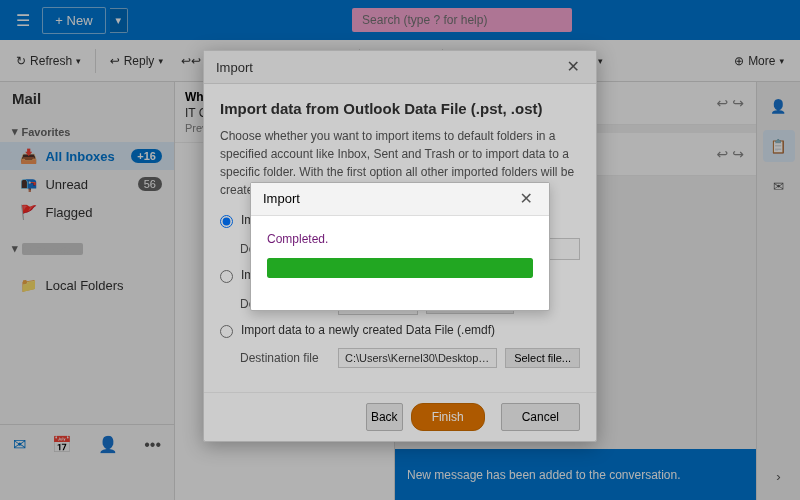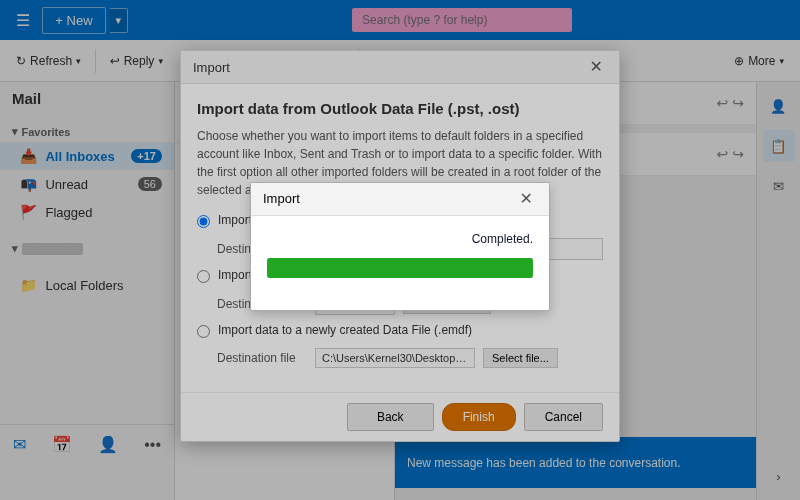--- a/index.html
+++ b/index.html
@@ -169,21 +169,21 @@
       align-items: center;
       justify-content: center;
       border-radius: 4px;
       color: #555;
     }
     .right-panel-btn.active { background: #deecf9; color: #0078d4; }
 
     
     .bottom-bar {
       position: absolute;
-      bottom: 12px;
+      bottom: 0;
       left: 0;
       right: 0;
       height: 51px;
       background: #0078d4;
       display: flex;
       align-items: center;
       padding: 0 12px;
       color: white;
       font-size: 12px;
     }
@@ -222,21 +222,21 @@
       justify-content: center;
       z-index: 100;
       padding-top: 50px;
     }
 
     
     .import-dialog {
       background: white;
       border: 1px solid #aaa;
       box-shadow: 0 4px 20px rgba(0,0,0,0.3);
-      width: 440px;
+      width: 394px;
       border-radius: 2px;
       position: relative;
     }
     .dialog-title-bar {
       background: #f3f3f3;
       border-bottom: 1px solid #ddd;
       padding: 8px 12px;
       display: flex;
       justify-content: space-between;
       align-items: center;
@@ -274,41 +274,42 @@
     .dialog-footer {
       padding: 10px 16px;
       display: flex;
       justify-content: flex-end;
       gap: 8px;
       border-top: 1px solid #eee;
     }
     .btn-default {
       background: #e9e9e9;
       border: 1px solid #bbb;
-      padding: 6px 29px;
+      padding: 6px 4px;
       font-size: 12px;
       cursor: pointer;
       border-radius: 2px;
     }
     .btn-primary {
       background: #d97000;
       border: 1px solid #c06600;
       color: white;
       padding: 6px 20px;
       font-size: 12px;
       cursor: pointer;
       border-radius: 12px;
     }
     .btn-cancel {
       background: #e9e9e9;
       border: 1px solid #bbb;
       padding: 6px 20px;
       font-size: 12px;
       cursor: pointer;
       border-radius: 2px;
+      margin-left: 8px;
     }
 
     
     .inner-dialog-overlay {
       position: absolute;
       top: 0; left: 0; right: 0; bottom: 0;
       background: rgba(0,0,0,0.2);
       display: flex;
       align-items: center;
       justify-content: center;
@@ -326,21 +327,21 @@
       border-bottom: 1px solid #ddd;
       padding: 8px 12px;
       display: flex;
       justify-content: space-between;
       align-items: center;
       font-size: 13px;
     }
     .inner-dialog-content {
       padding: 16px;
     }
-    .completed-text { font-size: 12px; color: #0f172a; margin-bottom: 12px; text-align: right; }
+    .completed-text { font-size: 12px; color: #701a75; margin-bottom: 12px; }
     .progress-bar-wrap {
       background: #e0e0e0;
       height: 20px;
       border-radius: 2px;
       overflow: hidden;
       margin-bottom: 16px;
     }
     .progress-bar-fill {
       background: #22a722;
       height: 100%;
@@ -446,21 +447,21 @@
   <div class="sidebar">
     <div style="padding:8px 12px; font-weight:700; font-size:15px; color:#333;">Mail</div>
     <div class="sidebar-section">
       <div class="sidebar-header">
         <span>▾</span>
         <span>Favorites</span>
       </div>
       <div class="sidebar-item active">
         <span class="sidebar-item-icon">📥</span>
         <span>All Inboxes</span>
-        <span class="badge">+17</span>
+        <span class="badge">+16</span>
       </div>
       <div class="sidebar-item">
         <span class="sidebar-item-icon">📭</span>
         <span>Unread</span>
         <span class="badge gray">56</span>
       </div>
       <div class="sidebar-item">
         <span class="sidebar-item-icon">🚩</span>
         <span>Flagged</span>
       </div>

